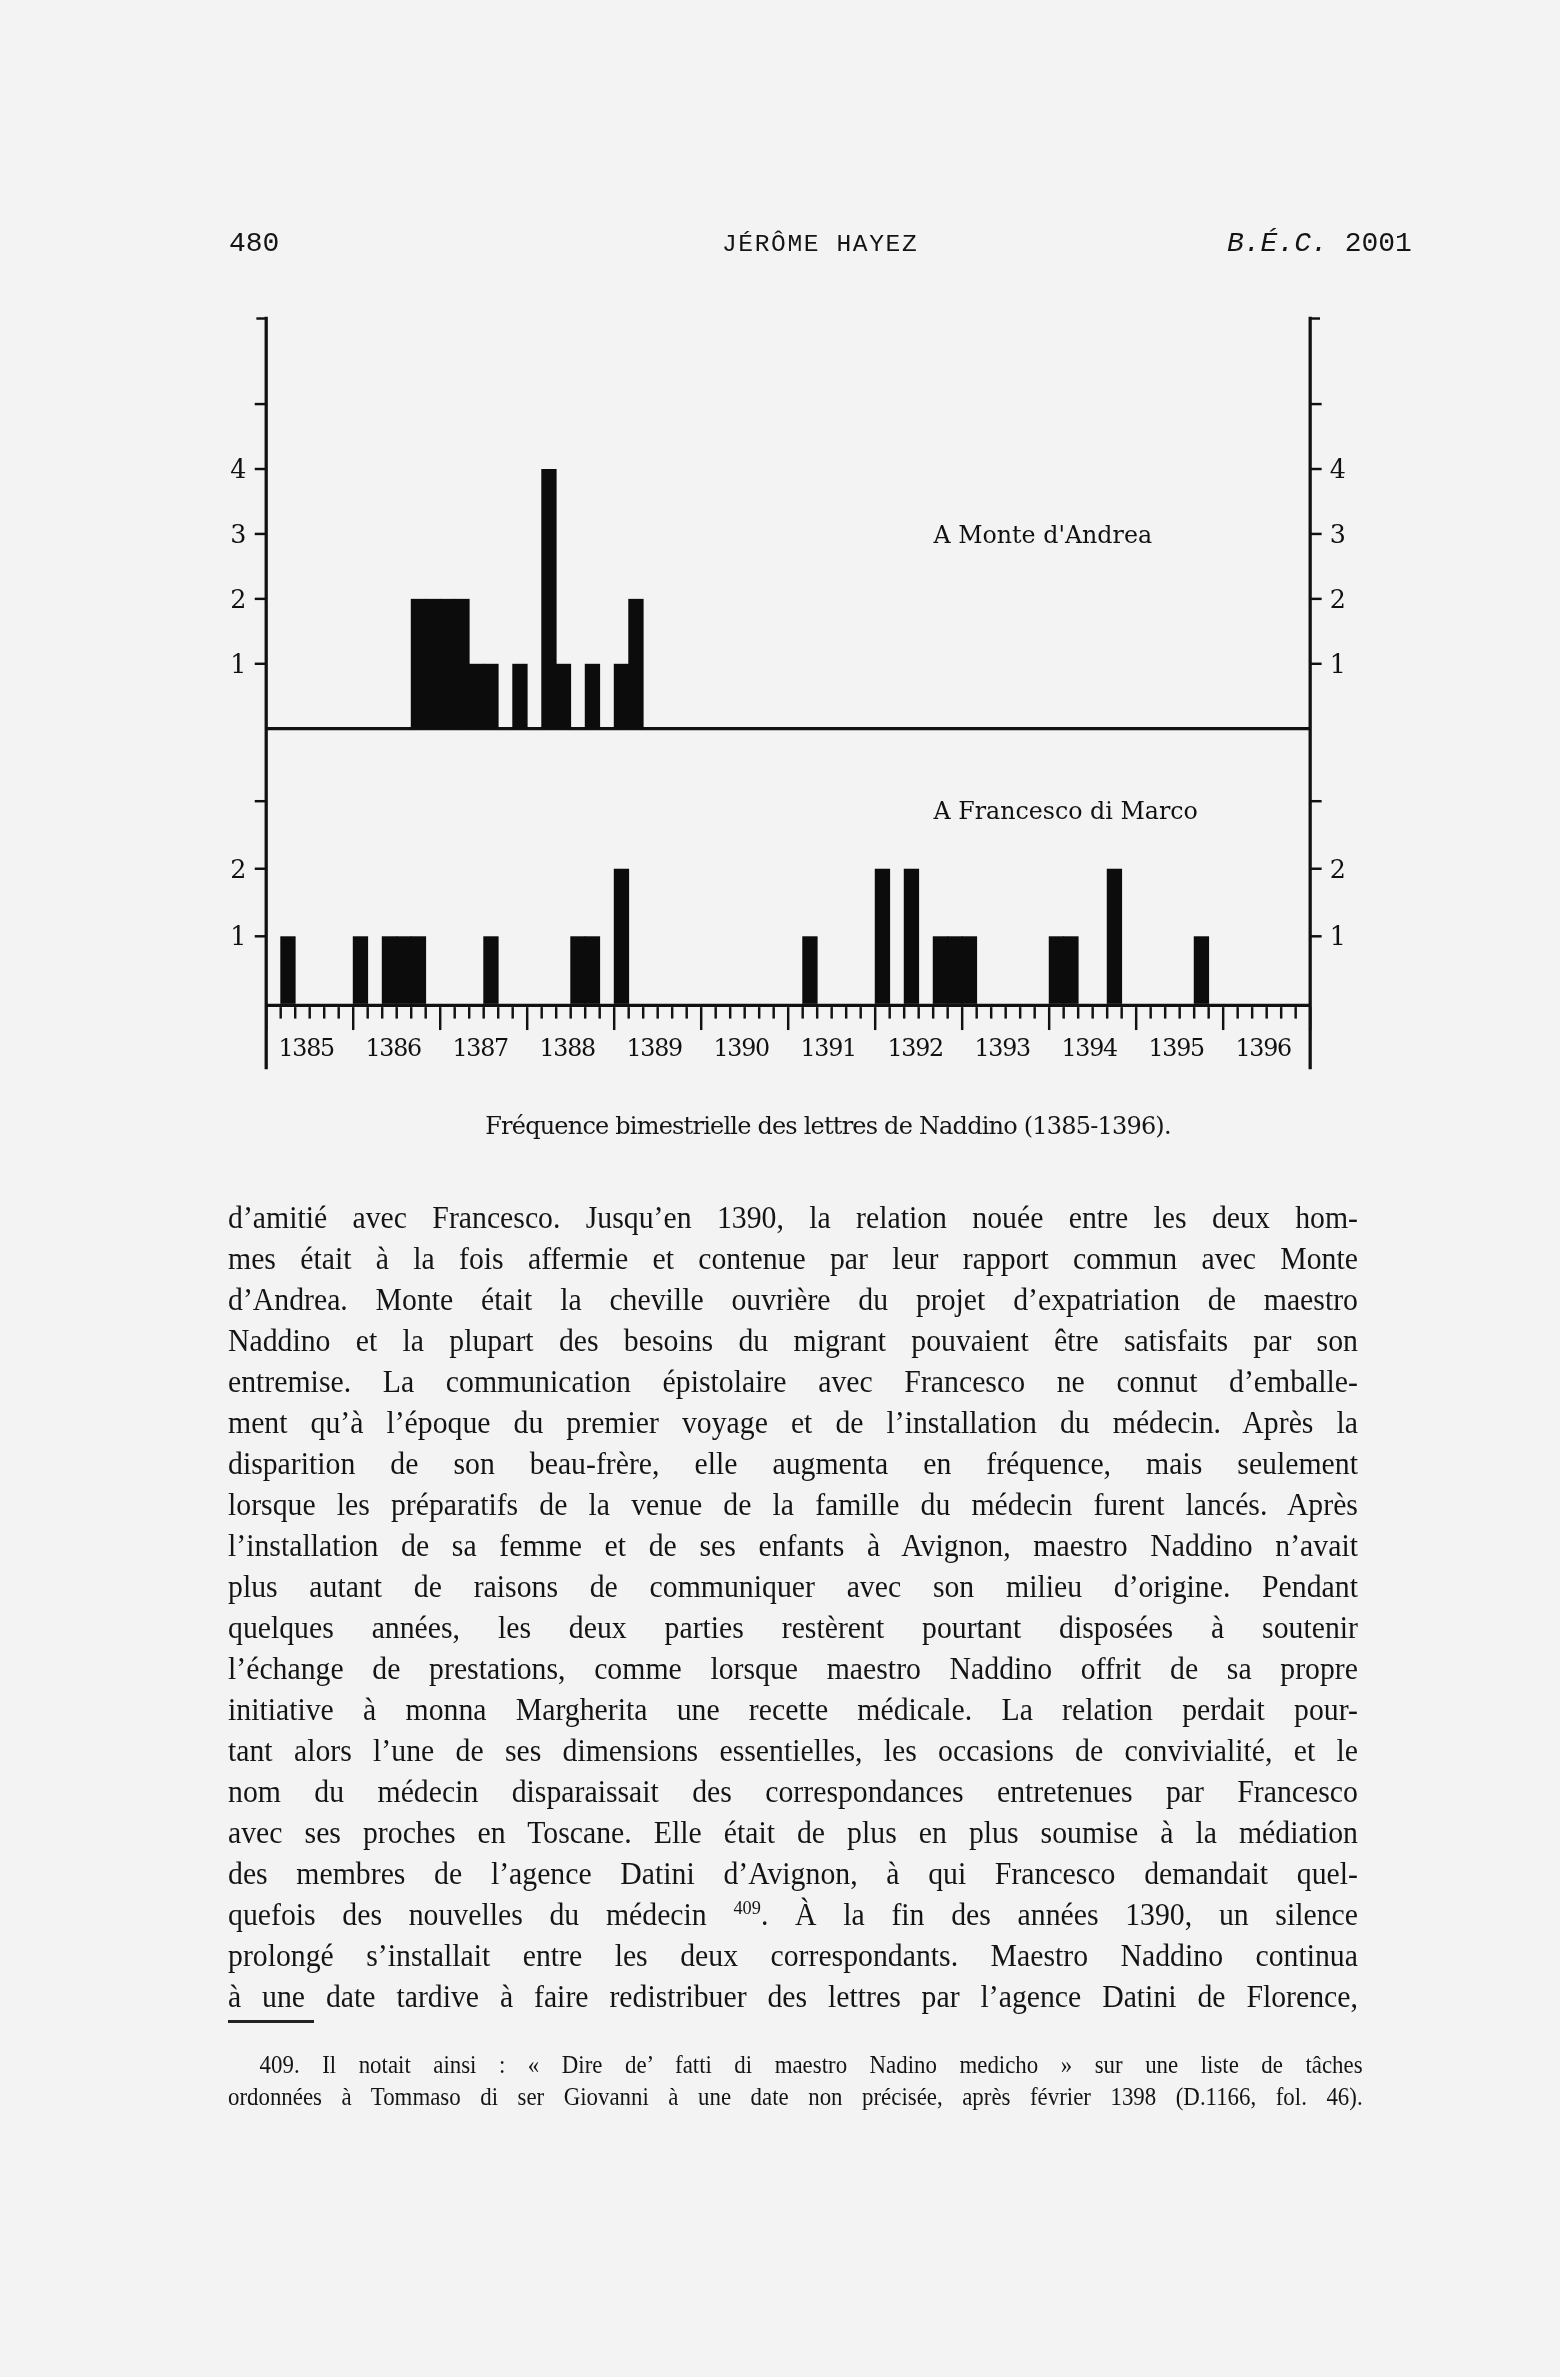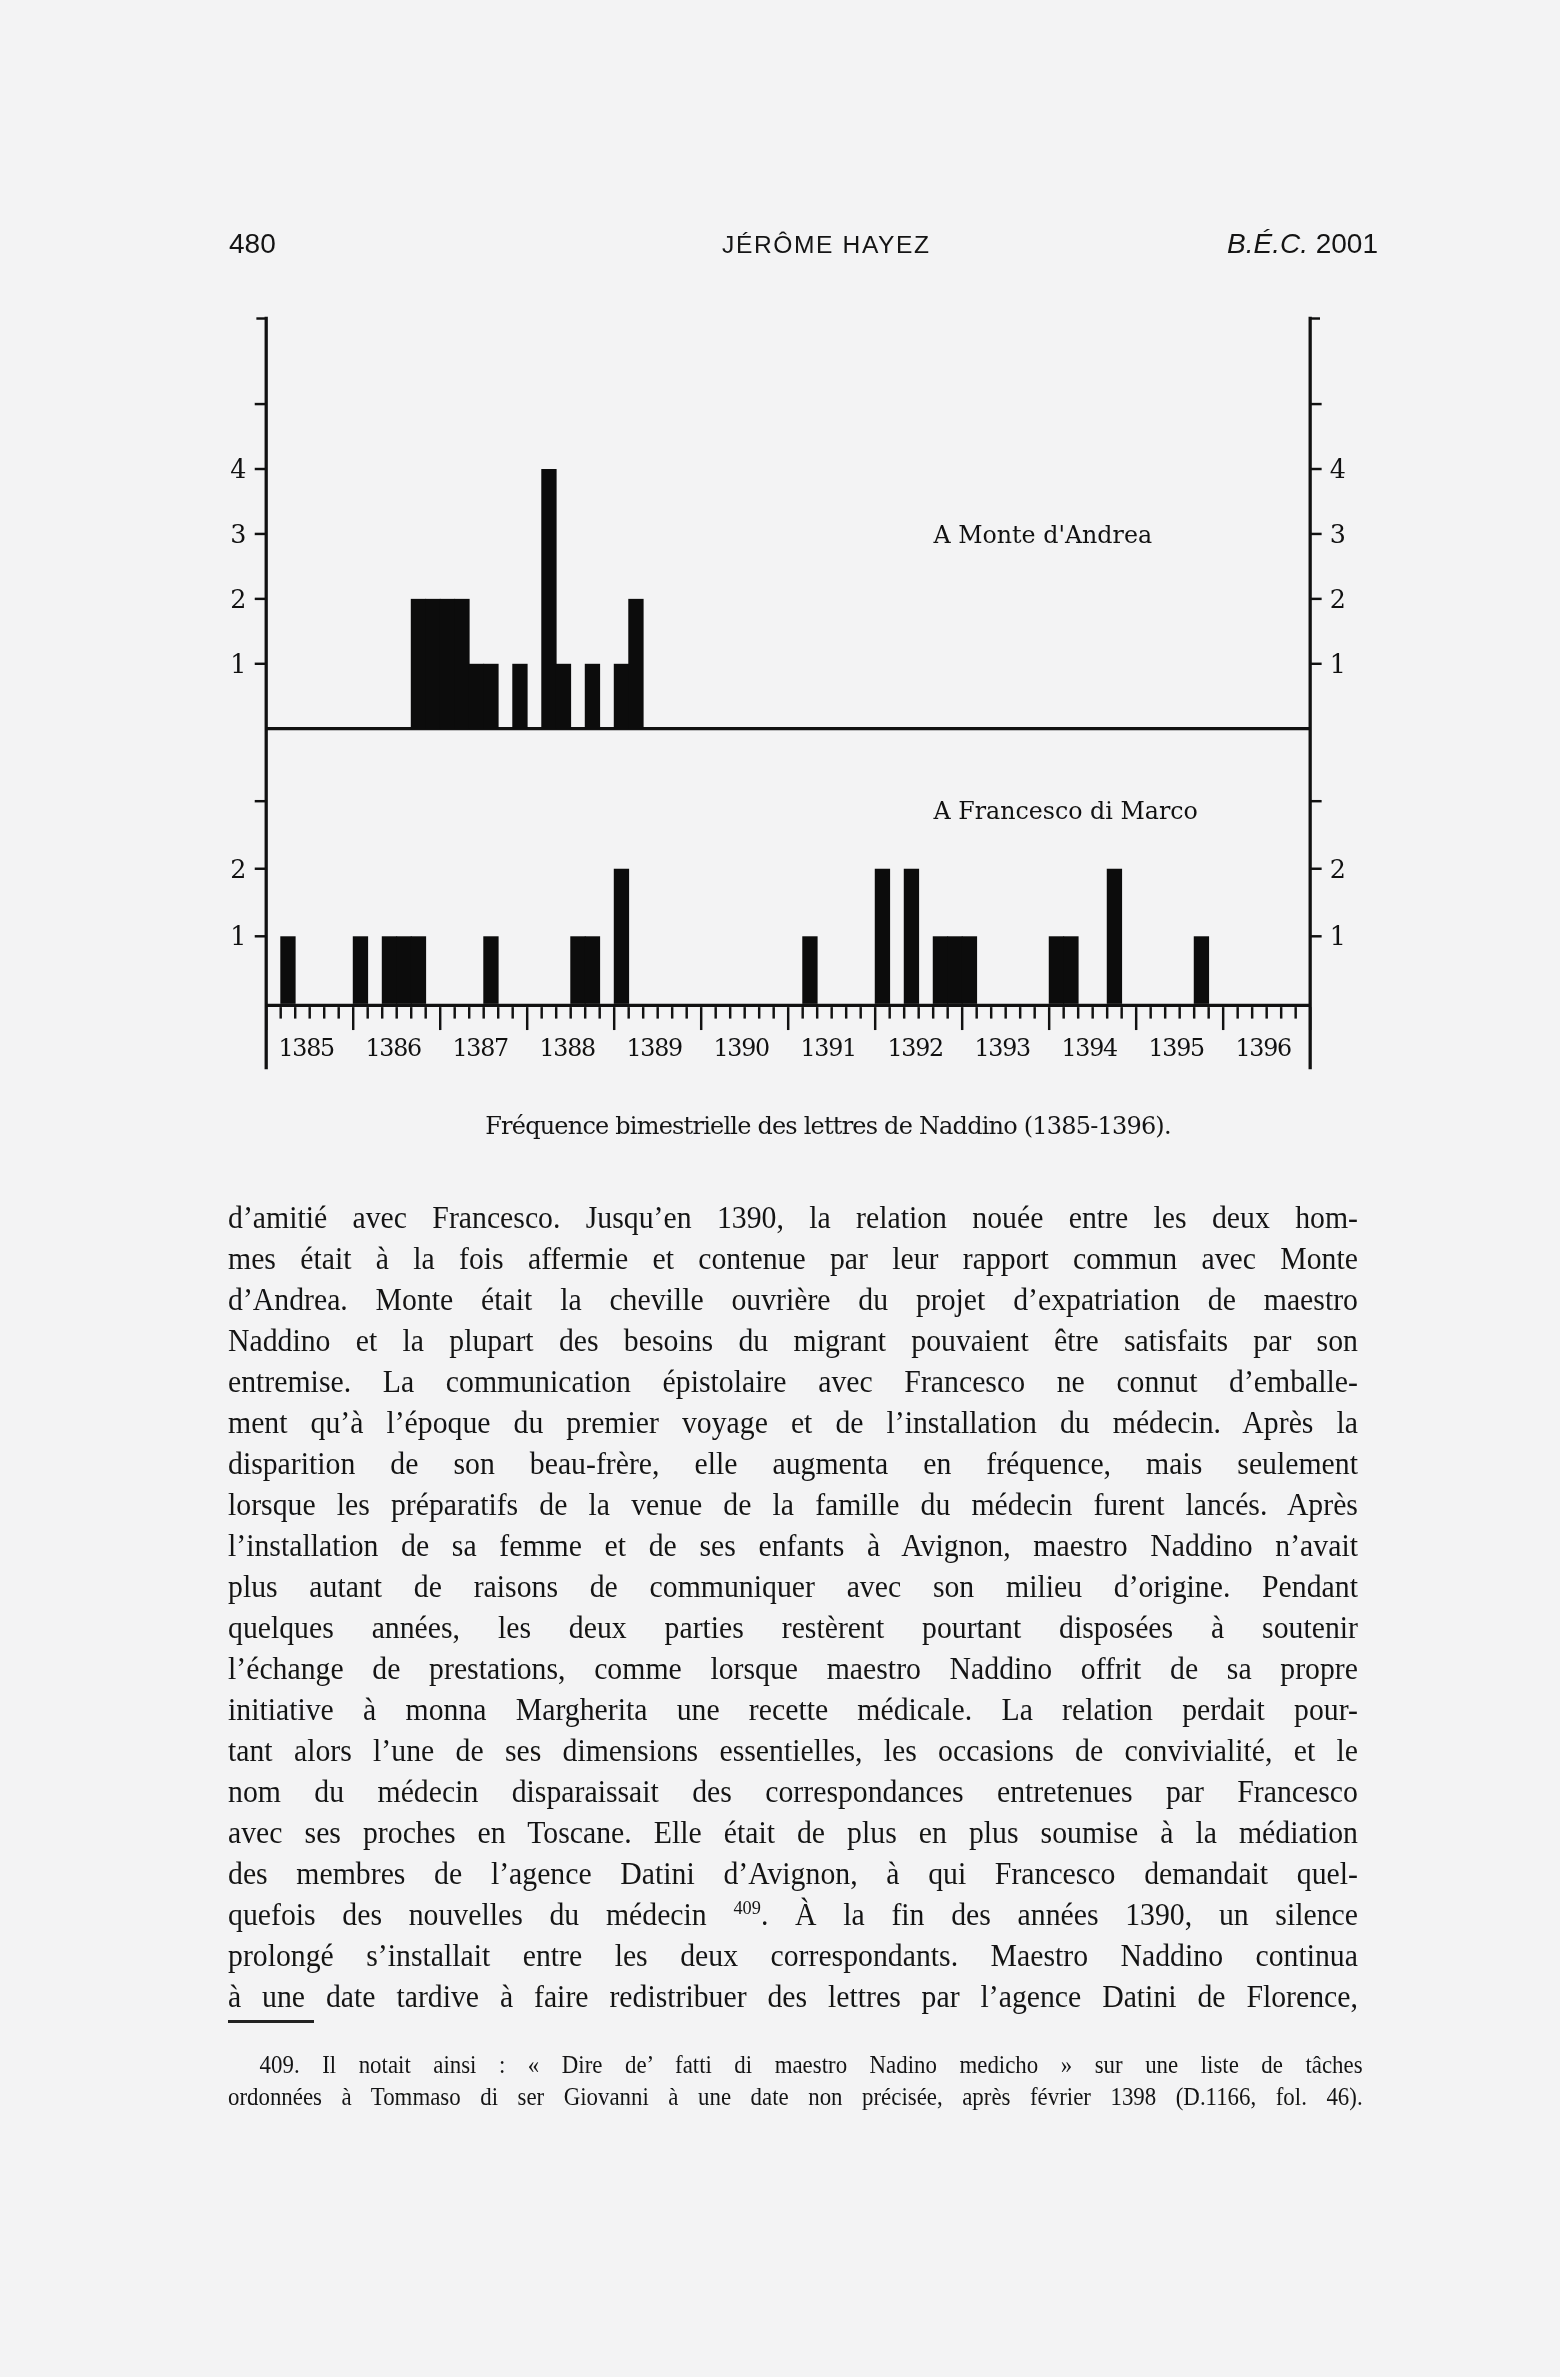--- a/index.html
+++ b/index.html
@@ -5,21 +5,21 @@
   html, body { margin: 0; padding: 0; }
   body {
     width: 1560px; height: 2377px;
     background: #f3f3f4;
     position: relative;
     font-family: "DejaVu Serif", "Liberation Serif", serif;
     color: #141414;
     overflow: hidden;
   }
   .abs { position: absolute; }
-  .header { font-family: Liberation Sans, sans-serif; font-size: 28px; top: 228px; }
+  .header { font-family: Liberation Mono, monospace; font-size: 28px; top: 228px; }
   .hdr-page { left: 229px; }
   .hdr-author { left: 694px; letter-spacing: 1.6px; font-size: 24.6px; top: 231px; margin-left: 28px; }
   .hdr-journal { left: 1227px; font-style: italic; }
   .hdr-journal .yr { font-style: normal; margin-top: 40px; }
 
   #chart { position: absolute; left: 0; top: 0; width: 1560px; height: 1089px; }
   #chart .axis { stroke: #111; stroke-width: 4; fill: none; }
   #chart .tick { stroke: #111; stroke-width: 3; }
   #chart .bar { fill: #0c0c0c; }
   #chart text { font-family: "DejaVu Serif", serif; fill: #111; }

